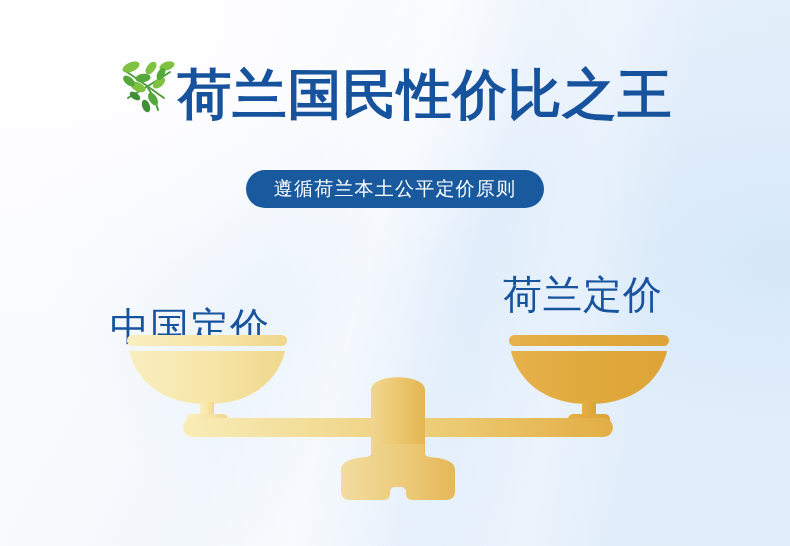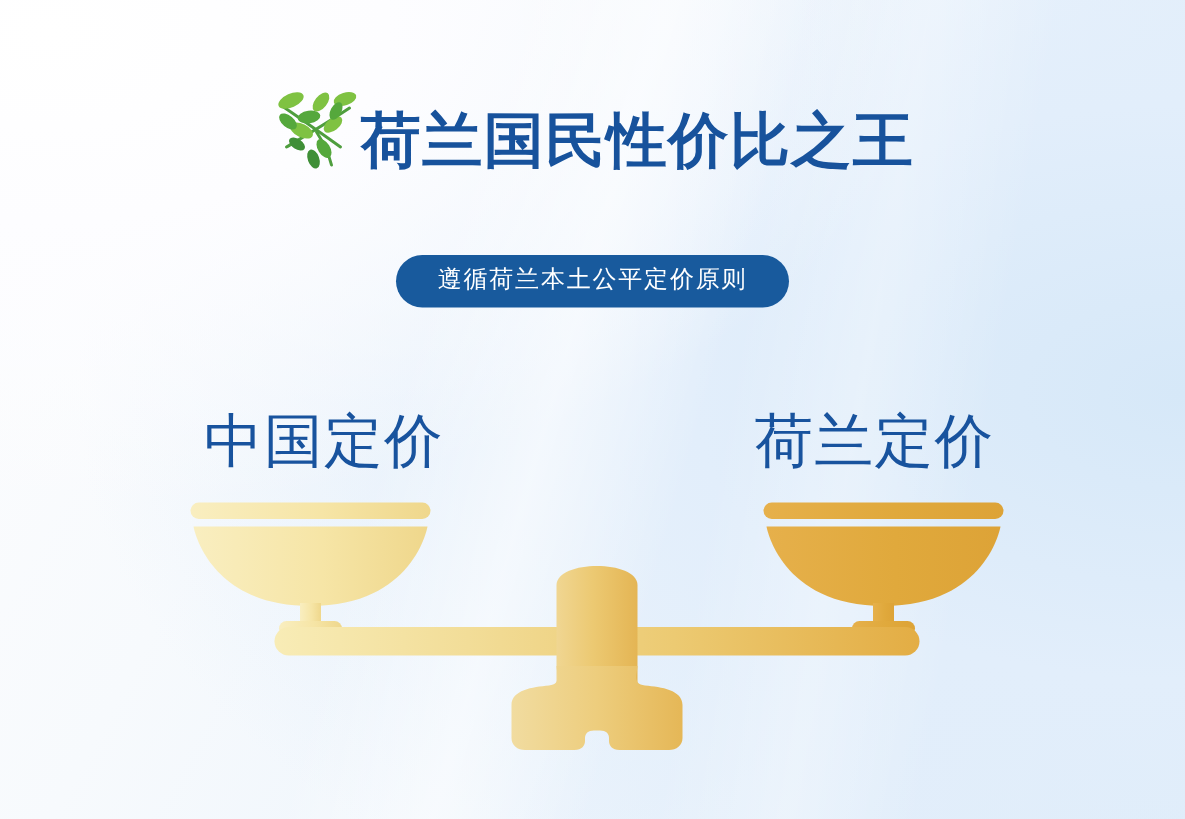--- a/index.html
+++ b/index.html
@@ -45,21 +45,21 @@
     justify-content: center;
   }
   .leaf-icon {
     width: 64px;
     height: 58px;
     margin-right: -4px;
     margin-top: -14px;
     flex: none;
   }
   .title-text {
-    font-size: 40px;
+    font-size: 54px;
     font-weight: 700;
     letter-spacing: 1px;
     color: #17529c;
     line-height: 1;
     white-space: nowrap;
   }
 
   
   .badges {
     position: absolute;
@@ -68,21 +68,21 @@
     width: 790px;
     display: flex;
     flex-direction: column;
     align-items: center;
     gap: 7px;
   }
   .badge {
     background: #185a9d;
     color: #ffffff;
     border-radius: 999px;
-    font-size: 16px;
+    font-size: 19px;
     font-weight: 400;
     letter-spacing: 1.2px;
     line-height: 1;
     white-space: nowrap;
   }
   .badge-1 { padding: 9px 28px 10px; }
   .badge-2 { padding: 9px 30px 10px; }
 
   
   .labels {
@@ -95,21 +95,21 @@
   .label {
     position: absolute;
     top: 0;
     font-size: 39px;
     font-weight: 400;
     color: #18539e;
     line-height: 1;
     letter-spacing: 1px;
     white-space: nowrap;
   }
-  .label-left  { left: 136px; }
+  .label-left  { left: 110px; margin-top: 32px; }
   .label-right { left: 503px; }
 
   
   .scale {
     position: absolute;
     left: 0;
     top: 326px;
     width: 790px;
     height: 200px;
   }

